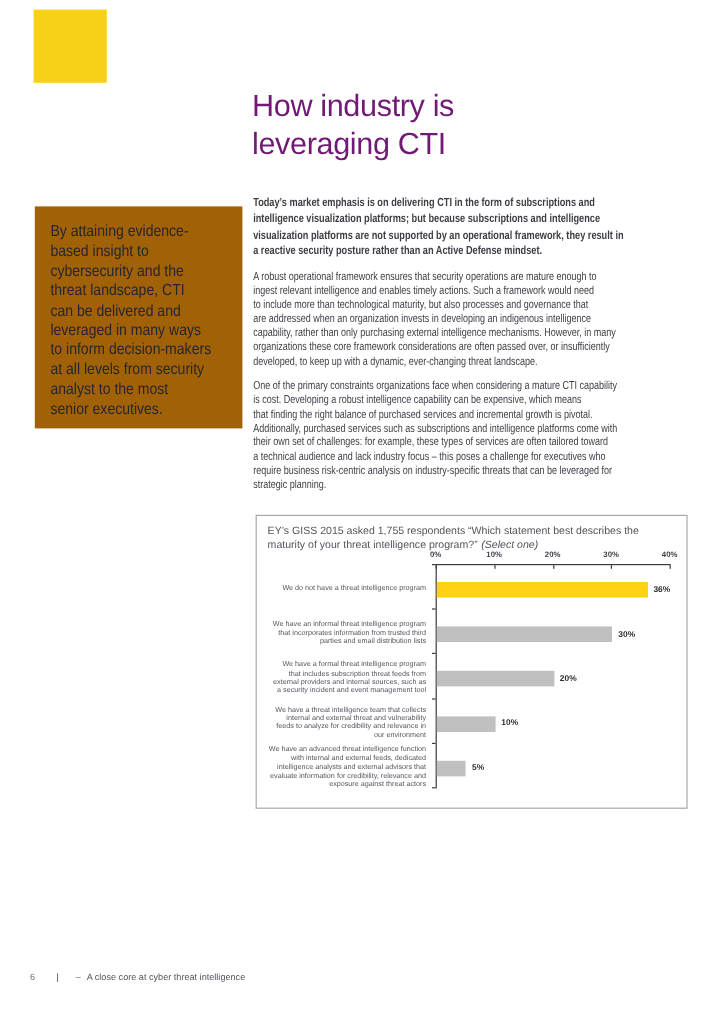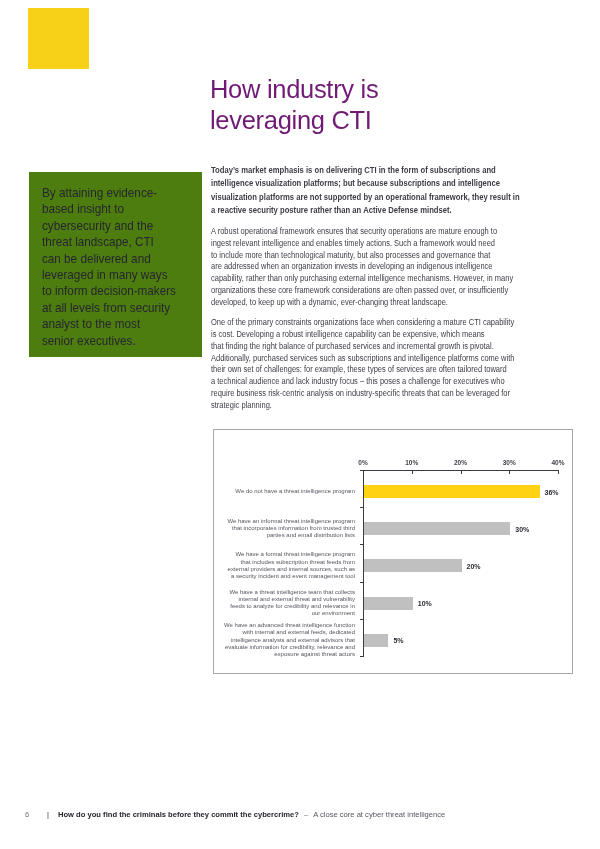--- a/index.html
+++ b/index.html
@@ -58,21 +58,21 @@
   .footer .f-sub{color:#55555f;}
 </style>
 </head>
 <body>
 
 <div class="corner-square" style="background: rgb(247, 209, 23);"></div>
 
 <h1 class="page-title" style="color: #701a75;">How industry is
 leveraging CTI</h1>
 
-<div class="callout" style="background: #4d7c0f;">
+<div class="callout" style="background: #a16207;">
   <div class="callout-text">By attaining evidence-
 based insight to
 cybersecurity and the
 threat landscape, CTI
 can be delivered and
 leveraged in many ways
 to inform decision-makers
 at all levels from security
 analyst to the most
 senior executives.</div>
@@ -94,20 +94,24 @@
 is cost. Developing a robust intelligence capability can be expensive, which means
 that finding the right balance of purchased services and incremental growth is pivotal.
 Additionally, purchased services such as subscriptions and intelligence platforms come with
 their own set of challenges: for example, these types of services are often tailored toward
 a technical audience and lack industry focus – this poses a challenge for executives who
 require business risk-centric analysis on industry-specific threats that can be leveraged for
 strategic planning.</p>
 </div>
 
 <div class="chart-panel">
+  <div class="chart-title">
+    <span class="main">EY’s GISS 2015 asked 1,755 respondents “Which statement best describes the
+maturity of your threat intelligence program?”</span><span class="note">(Select one)</span>
+  </div>
   <div class="chart-plot">
     <div class="axis-line"></div>
     <div class="baseline"></div>
   <span class="axis-label" style="left: 149px;">0%</span>
       <div class="axis-tick" style="left: 149px;"></div>
       <span class="axis-label" style="left: 197.75px;">10%</span>
       <div class="axis-tick" style="left: 197.75px;"></div>
       <span class="axis-label" style="left: 246.5px;">20%</span>
       <div class="axis-tick" style="left: 246.5px;"></div>
       <span class="axis-label" style="left: 295.25px;">30%</span>
@@ -166,16 +170,15 @@
           <div class="bar" style="width: 24.375px; background: rgb(192, 192, 192);"></div>
           <span class="value-label" style="left: 30.375px;">5%</span>
         </div>
       </div>
     </div>
 </div>
 
 <div class="footer">
   <span class="page-num">6</span>
   <span class="divider">|</span>
-  <span class="f-title">How do you find the criminals before they commit the cybercrime?</span>
   <span class="f-dash">–</span>
   <span class="f-sub">A close core at cyber threat intelligence</span>
 </div>
 
 </body></html>

